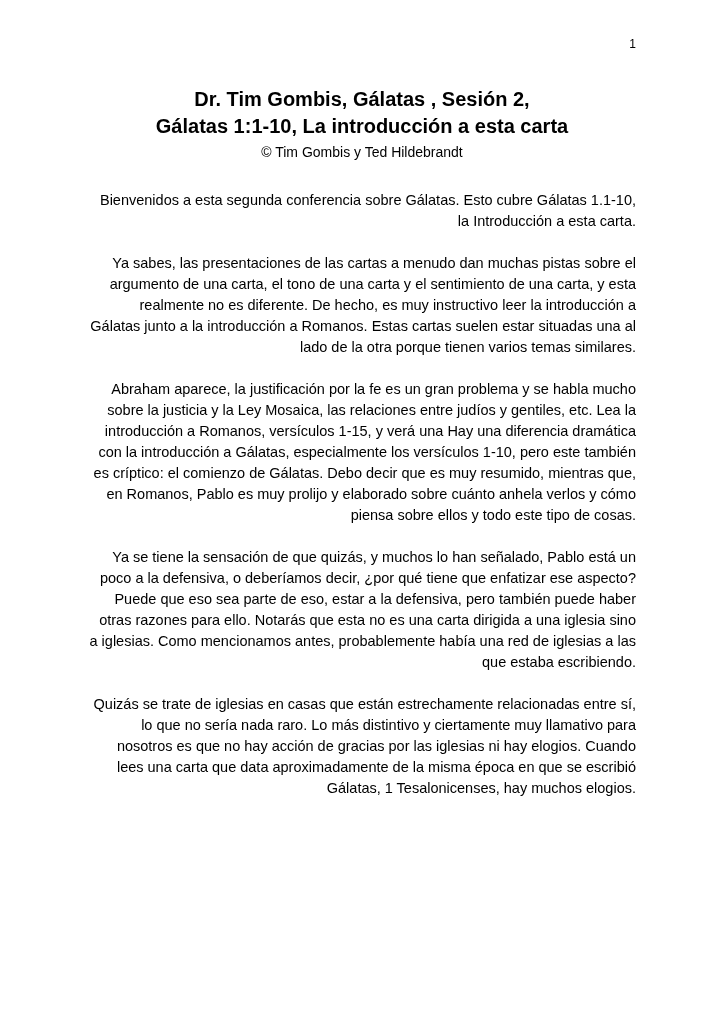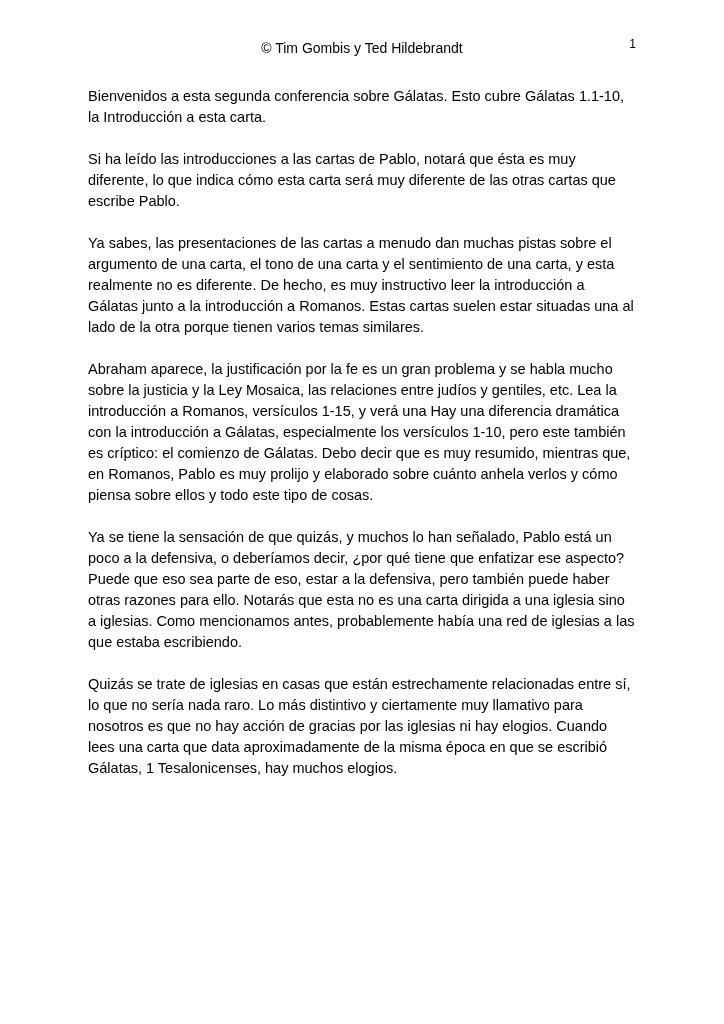--- a/index.html
+++ b/index.html
@@ -43,38 +43,41 @@
       line-height: 1.4;
       margin: 3px 0 0 0;
     }
     .doc-body {
       margin-top: 27px;
     }
     p.doc-para {
       font-size: 14.5px;
       line-height: 21px;
       margin: 0 0 21px 0;
-      text-align: left;
+      text-align: right;
     }
     p.doc-para:last-child {
       margin-bottom: 12px;
     }
   </style>
 </head>
 <body>
 
 <div class="page">
 
   <div class="page-number">1</div>
 
+  <h1 class="doc-title">
+    <span>Dr. Tim Gombis, Gálatas , Sesión 2,</span><br>
+    <span>Gálatas 1:1-10, La introducción a esta carta</span>
+  </h1>
 
   <div class="doc-copyright">© Tim Gombis y Ted Hildebrandt</div>
 
   <div class="doc-body">
     <p class="doc-para">Bienvenidos a esta segunda conferencia sobre Gálatas. Esto cubre Gálatas 1.1-10, la Introducción a esta carta.</p>
-    <p class="doc-para">Si ha leído las introducciones a las cartas de Pablo, notará que ésta es muy diferente, lo que indica cómo esta carta será muy diferente de las otras cartas que escribe Pablo.</p>
     <p class="doc-para">Ya sabes, las presentaciones de las cartas a menudo dan muchas pistas sobre el argumento de una carta, el tono de una carta y el sentimiento de una carta, y esta realmente no es diferente. De hecho, es muy instructivo leer la introducción a Gálatas junto a la introducción a Romanos. Estas cartas suelen estar situadas una al lado de la otra porque tienen varios temas similares.</p>
     <p class="doc-para">Abraham aparece, la justificación por la fe es un gran problema y se habla mucho sobre la justicia y la Ley Mosaica, las relaciones entre judíos y gentiles, etc. Lea la introducción a Romanos, versículos 1-15, y verá una Hay una diferencia dramática con la introducción a Gálatas, especialmente los versículos 1-10, pero este también es críptico: el comienzo de Gálatas. Debo decir que es muy resumido, mientras que, en Romanos, Pablo es muy prolijo y elaborado sobre cuánto anhela verlos y cómo piensa sobre ellos y todo este tipo de cosas.</p>
     <p class="doc-para">Ya se tiene la sensación de que quizás, y muchos lo han señalado, Pablo está un poco a la defensiva, o deberíamos decir, ¿por qué tiene que enfatizar ese aspecto? Puede que eso sea parte de eso, estar a la defensiva, pero también puede haber otras razones para ello. Notarás que esta no es una carta dirigida a una iglesia sino a iglesias. Como mencionamos antes, probablemente había una red de iglesias a las que estaba escribiendo.</p>
     <p class="doc-para">Quizás se trate de iglesias en casas que están estrechamente relacionadas entre sí, lo que no sería nada raro. Lo más distintivo y ciertamente muy llamativo para nosotros es que no hay acción de gracias por las iglesias ni hay elogios. Cuando lees una carta que data aproximadamente de la misma época en que se escribió Gálatas, 1 Tesalonicenses, hay muchos elogios.</p>
   </div>
 
 </div>
 
 </body></html>

